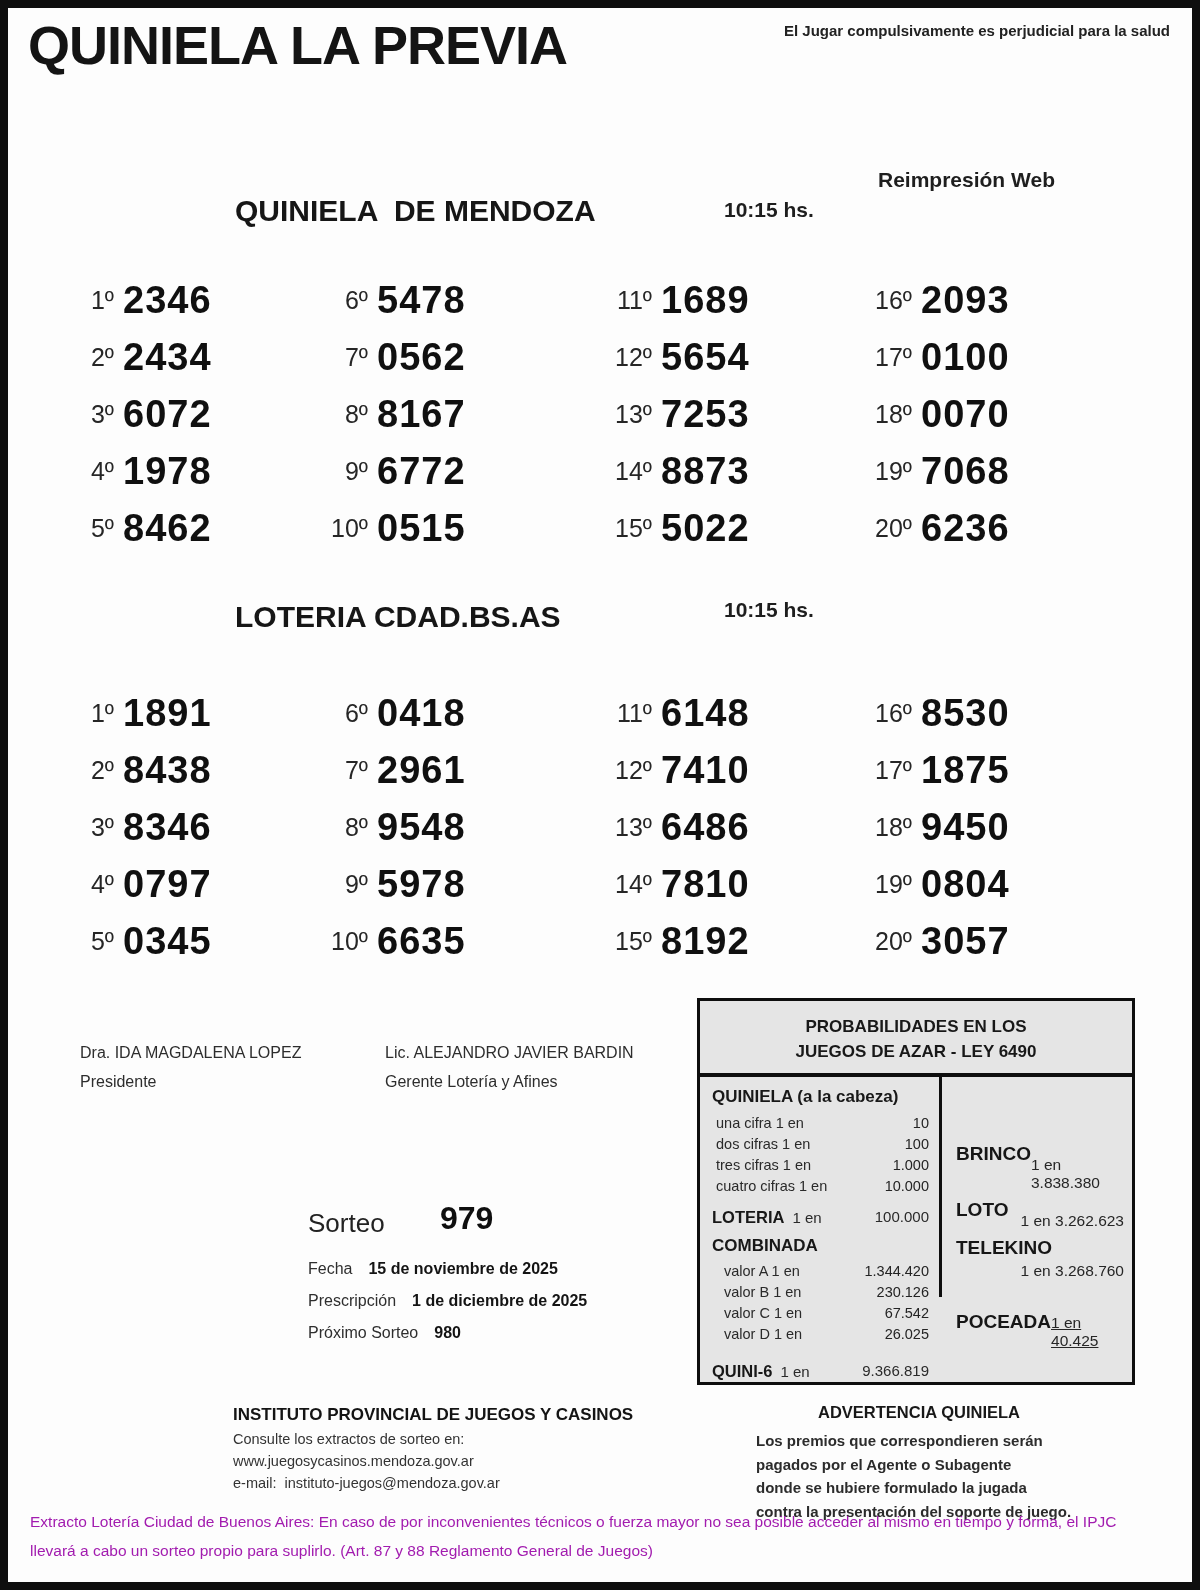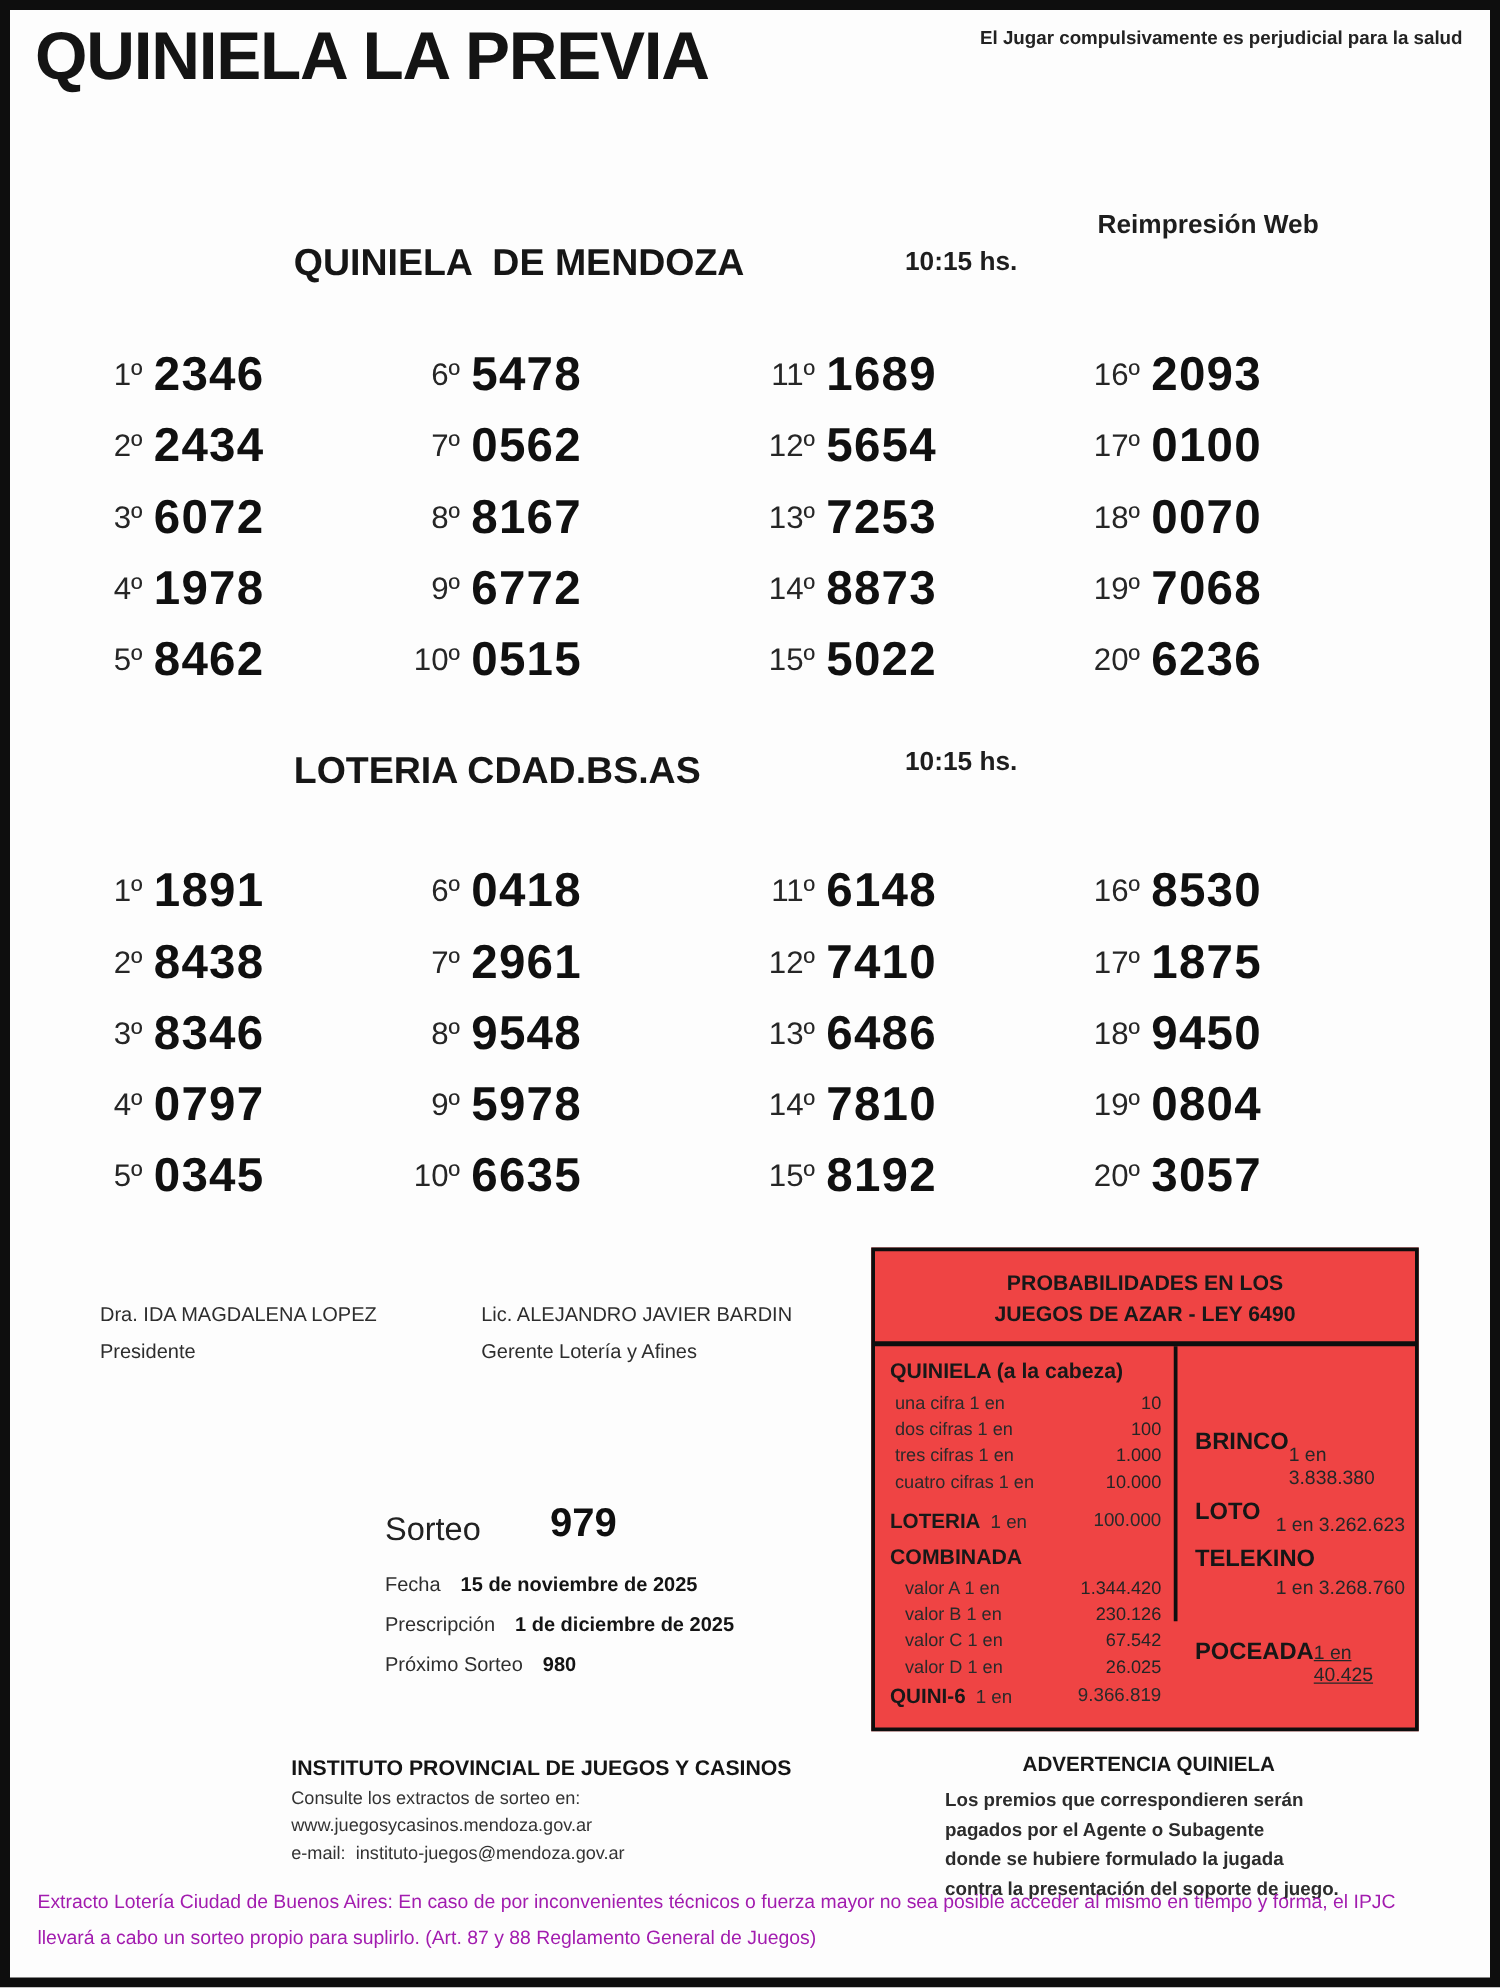--- a/index.html
+++ b/index.html
@@ -51,21 +51,21 @@
   }
   .sig-name{font-size:16px;color:#2d2d2d;}
   .sig-role{font-size:16px;color:#2d2d2d;margin-top:11px;}
   .sorteo-label{font-size:26px;color:#222;}
   .sorteo-value{position:absolute;left:132px;top:-8px;font-size:32px;font-weight:bold;color:#0f0f0f;}
   .info-line{font-size:16px;color:#2e2e2e;}
   .info-line .flabel{margin-right:16px;}
   .info-line .fval{font-weight:bold;color:#141414;}
   .prob-box{
     left:689px;top:990px;width:438px;height:387px;
-    box-sizing:border-box;border:3px solid #0e0e0e;background:#ef4444;
+    box-sizing:border-box;border:3px solid #0e0e0e;background:#e5e5e5;
   }
   .prob-head{
     box-sizing:border-box;height:76px;border-bottom:4px solid #0e0e0e;
     text-align:center;padding-top:13px;
     font-size:17px;font-weight:bold;color:#181818;line-height:25px;
   }
   .prob-body{display:flex;height:220px;}
   .prob-left{
     box-sizing:border-box;flex:0 0 242px;border-right:3px solid #0e0e0e;
     padding:10px 10px 0 12px;
@@ -74,21 +74,21 @@
     box-sizing:border-box;flex:1;padding:66px 8px 0 14px;
   }
   .q-head{font-size:17px;font-weight:bold;color:#181818;margin-bottom:6px;}
   .p-row{display:flex;justify-content:space-between;font-size:14.5px;color:#2a2a2a;line-height:21px;padding-left:4px;}
   .p-row .v{color:#242424;}
   .mid-row{display:flex;justify-content:space-between;font-size:15px;color:#2a2a2a;margin-top:10px;line-height:20px;}
   .mid-row .g{font-size:16.5px;font-weight:bold;color:#181818;margin-right:8px;}
   .comb-head{font-size:17px;font-weight:bold;color:#181818;margin-top:8px;}
   .comb-rows{margin-top:5px;}
   .comb-rows .p-row{padding-left:12px;}
-  .quini-row{margin-top:2px;}
+  .quini-row{margin-top:16px;}
   .rg{display:flex;justify-content:space-between;align-items:flex-start;}
   .rg .name{font-size:19px;font-weight:bold;color:#161616;}
   .rg .val{font-size:15.5px;color:#262626;margin-top:13px;}
   .rg.rg1{margin-top:7px;}
   .rg.rg2{margin-top:7px;flex-direction:column;}
   .rg.rg2 .val{align-self:flex-end;margin-top:3px;}
   .rg.rg3{margin-top:31px;align-items:baseline;}
   .rg.rg3 .val{margin-top:2px;text-decoration:underline;}
   .adv{left:692px;top:1395px;width:438px;}
   .adv-title{text-align:center;font-size:16.5px;font-weight:bold;color:#181818;margin-bottom:7px;}

